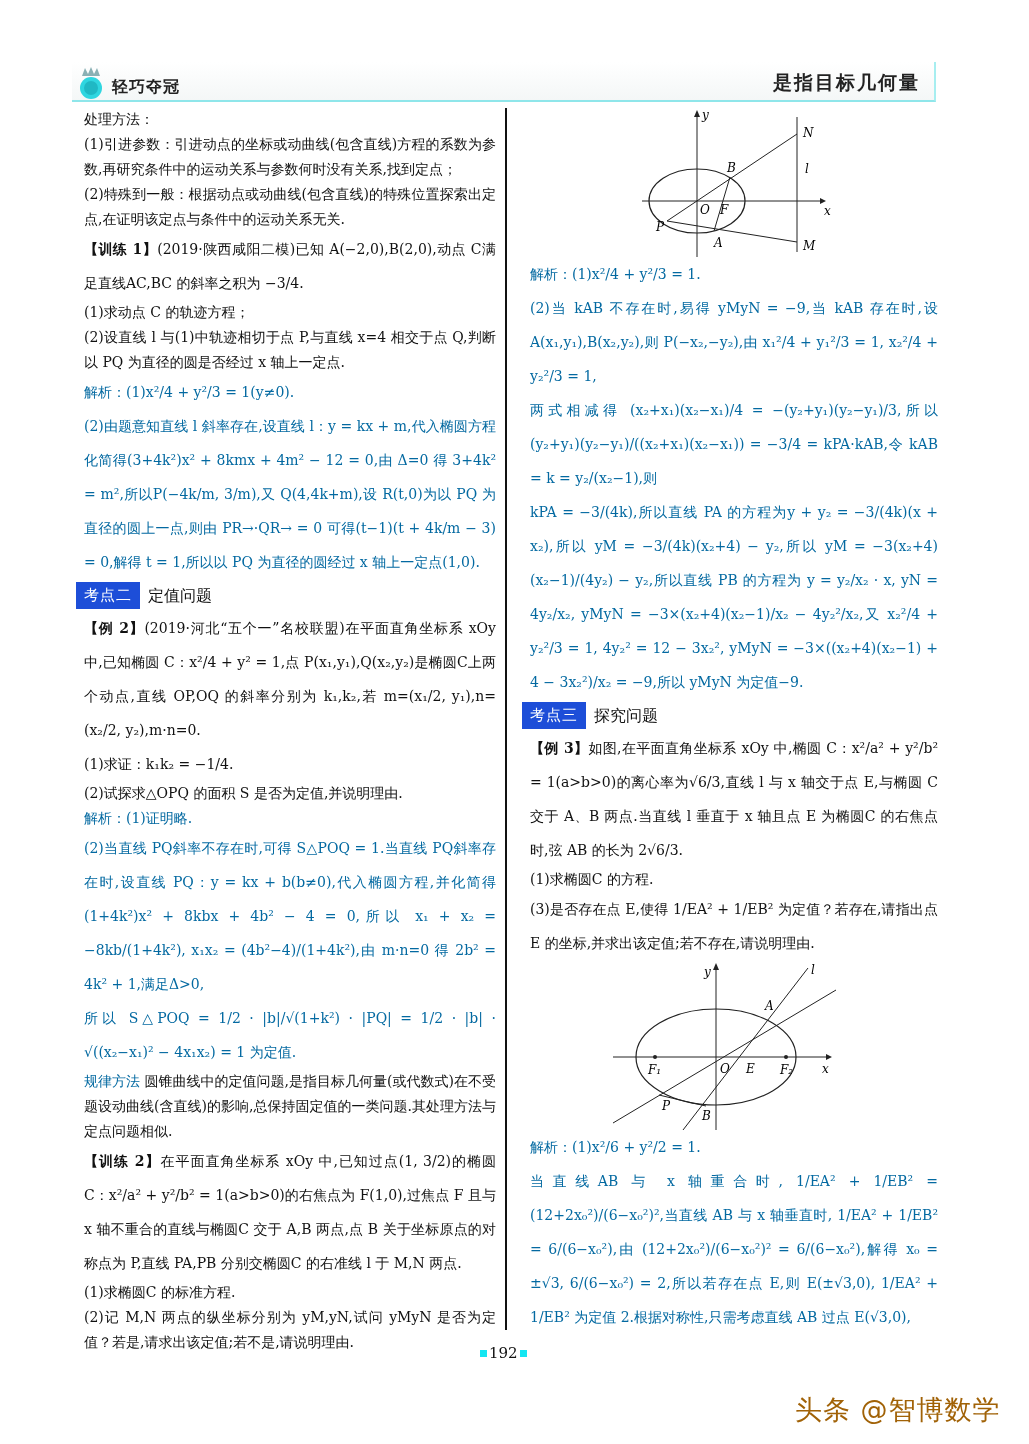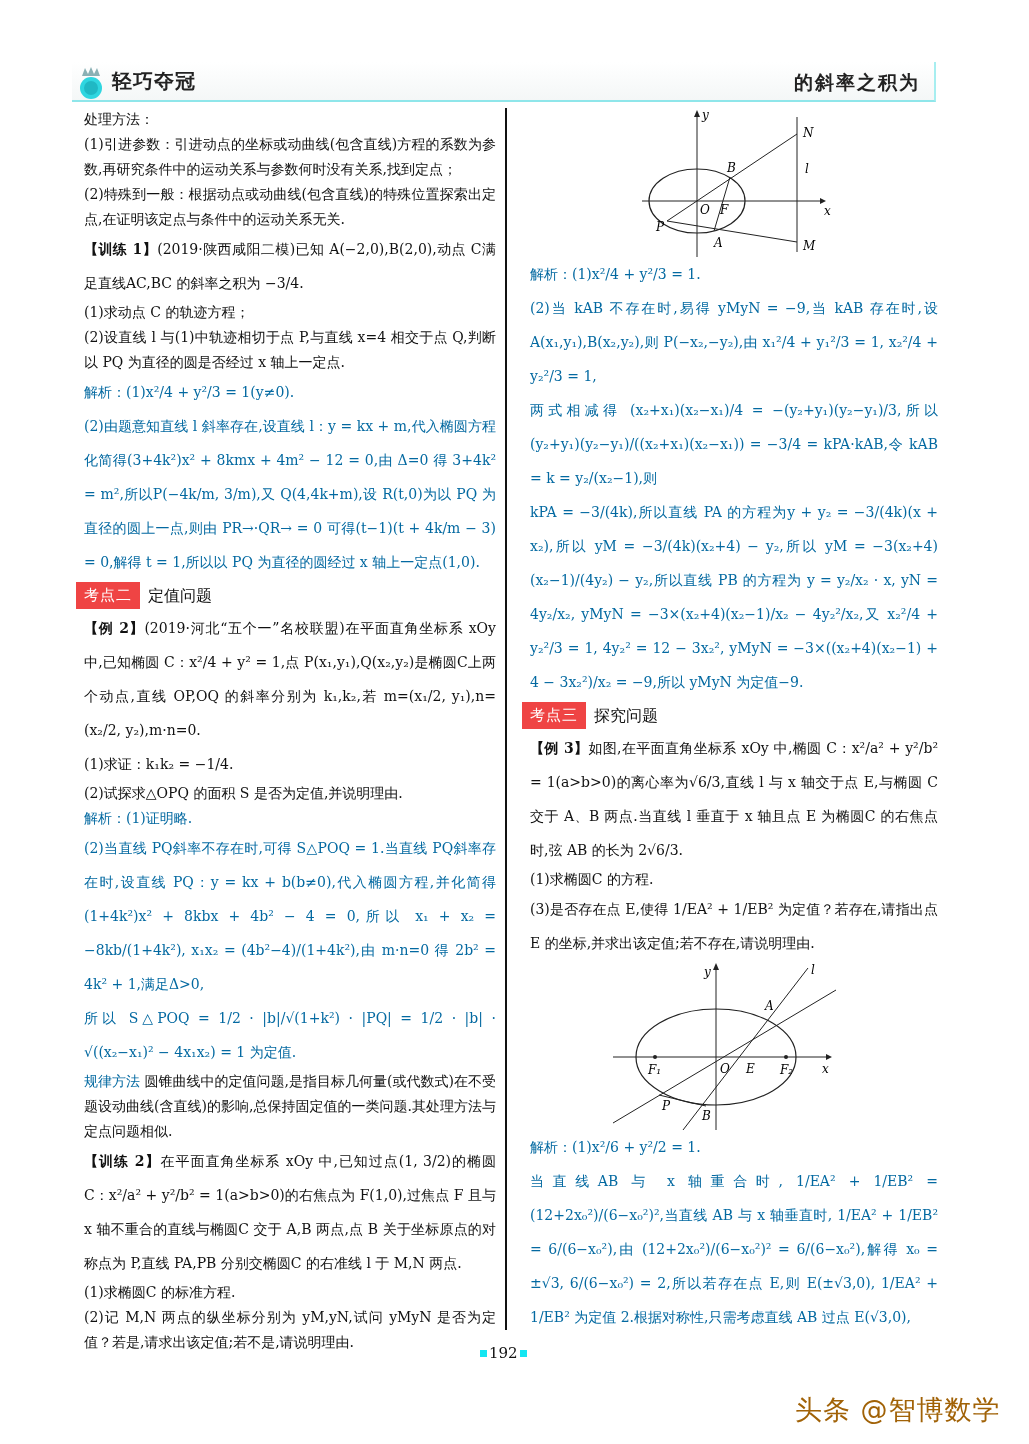--- a/index.html
+++ b/index.html
@@ -2,53 +2,53 @@
 <html><head>
 <meta charset="utf-8">
 <style>
   html, body { margin:0; padding:0; background:#ffffff; }
   body { width:1029px; height:1444px; position:relative; overflow:hidden;
          font-family:"DejaVu Serif", "Liberation Serif", serif; color:#111; }
   .header { position:absolute; left:72px; top:62px; width:862px; height:38px;
             background:linear-gradient(to bottom,#ffffff,#f4f7f7);
             border-bottom:2px solid #8fe6ea; border-right:2px solid #a7eef0; }
   .logo-badge { position:absolute; left:4px; top:4px; width:30px; height:34px; }
-  .brand { position:absolute; left:40px; top:6px; font-family:Liberation Sans, sans-serif;
-           font-weight:bold; font-size:20px; color:#222; letter-spacing:1px; }
+  .brand { position:absolute; left:40px; top:15px; font-family:Liberation Sans, sans-serif;
+           font-weight:bold; font-size:16px; color:#222; letter-spacing:1px; }
   .book-title { position:absolute; right:14px; top:8px; font-family:"DejaVu Sans","Liberation Sans",sans-serif;
            font-size:19px; color:#222; letter-spacing:2px; font-weight:bold; }
   .divider { position:absolute; left:505px; top:108px; width:1.5px; height:1222px; background:#111; }
   .col { position:absolute; font-size:14px; line-height:25px; }
   .col-left { left:84px; top:107px; width:412px; }
   .col-right { left:530px; top:107px; width:408px; }
   .p { margin:0; text-align:justify; }
   .ans { color:#0369a1; }
   .tall { line-height:34px; }
   .sec { display:flex; align-items:center; margin:3px 0 2px -8px; }
-  .sec-tag { background:#ef4444; color:#fff; font-family:"DejaVu Sans","Liberation Sans",sans-serif;
+  .sec-tag { background:#1d4ed8; color:#fff; font-family:"DejaVu Sans","Liberation Sans",sans-serif;
              font-size:15px; padding:1px 8px; letter-spacing:1px; }
   .sec-title { font-family:"DejaVu Sans","Liberation Sans",sans-serif; font-size:16px; margin-left:8px;text-align:center; }
   .b { font-weight:bold; }
   .fig { position:relative; margin:0 auto; }
   .page-num { position:absolute; left:480px; top:1344px; font-size:15px; display:flex; align-items:center; gap:2px; }
   .sq { width:7px; height:7px; background:#14e6f2; display:inline-block; }
   .watermark { position:absolute; left:795px; top:1392px; font-family:"DejaVu Sans","Liberation Sans",sans-serif;
                font-size:27px; color:#a16207; letter-spacing:1px; }
 </style>
 </head>
 <body>
 
 <div class="header">
   <svg class="logo-badge" viewBox="0 0 30 34">
     <path d="M6 10 L9 2 L12 8 L15 1 L18 8 L21 2 L24 10 Z" fill="#8ab0b4"></path>
     <ellipse cx="15" cy="22" rx="11" ry="11" fill="#2fd6e0"></ellipse>
     <ellipse cx="15" cy="22" rx="7" ry="7" fill="#20b8c4"></ellipse>
   </svg>
   <span class="brand">轻巧夺冠</span>
-  <span class="book-title">的斜率之积为</span>
+  <span class="book-title">是指目标几何量</span>
 </div>
 
 <div class="divider"></div>
 
 <div class="col col-left">
   <p class="p">处理方法：</p>
   <p class="p">(1)引进参数：引进动点的坐标或动曲线(包含直线)方程的系数为参数,再研究条件中的运动关系与参数何时没有关系,找到定点；</p>
   <p class="p">(2)特殊到一般：根据动点或动曲线(包含直线)的特殊位置探索出定点,在证明该定点与条件中的运动关系无关.</p>
 
   <p class="p tall">

